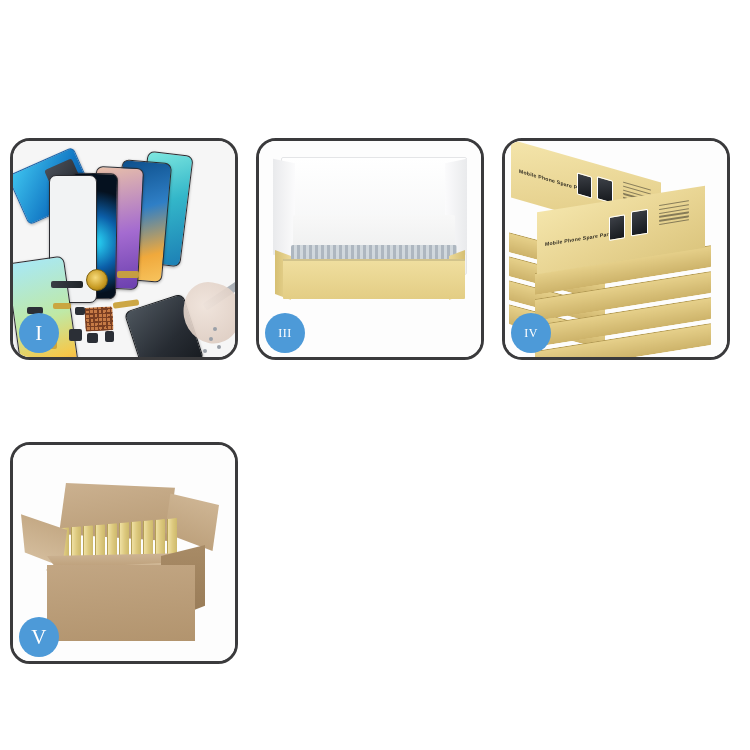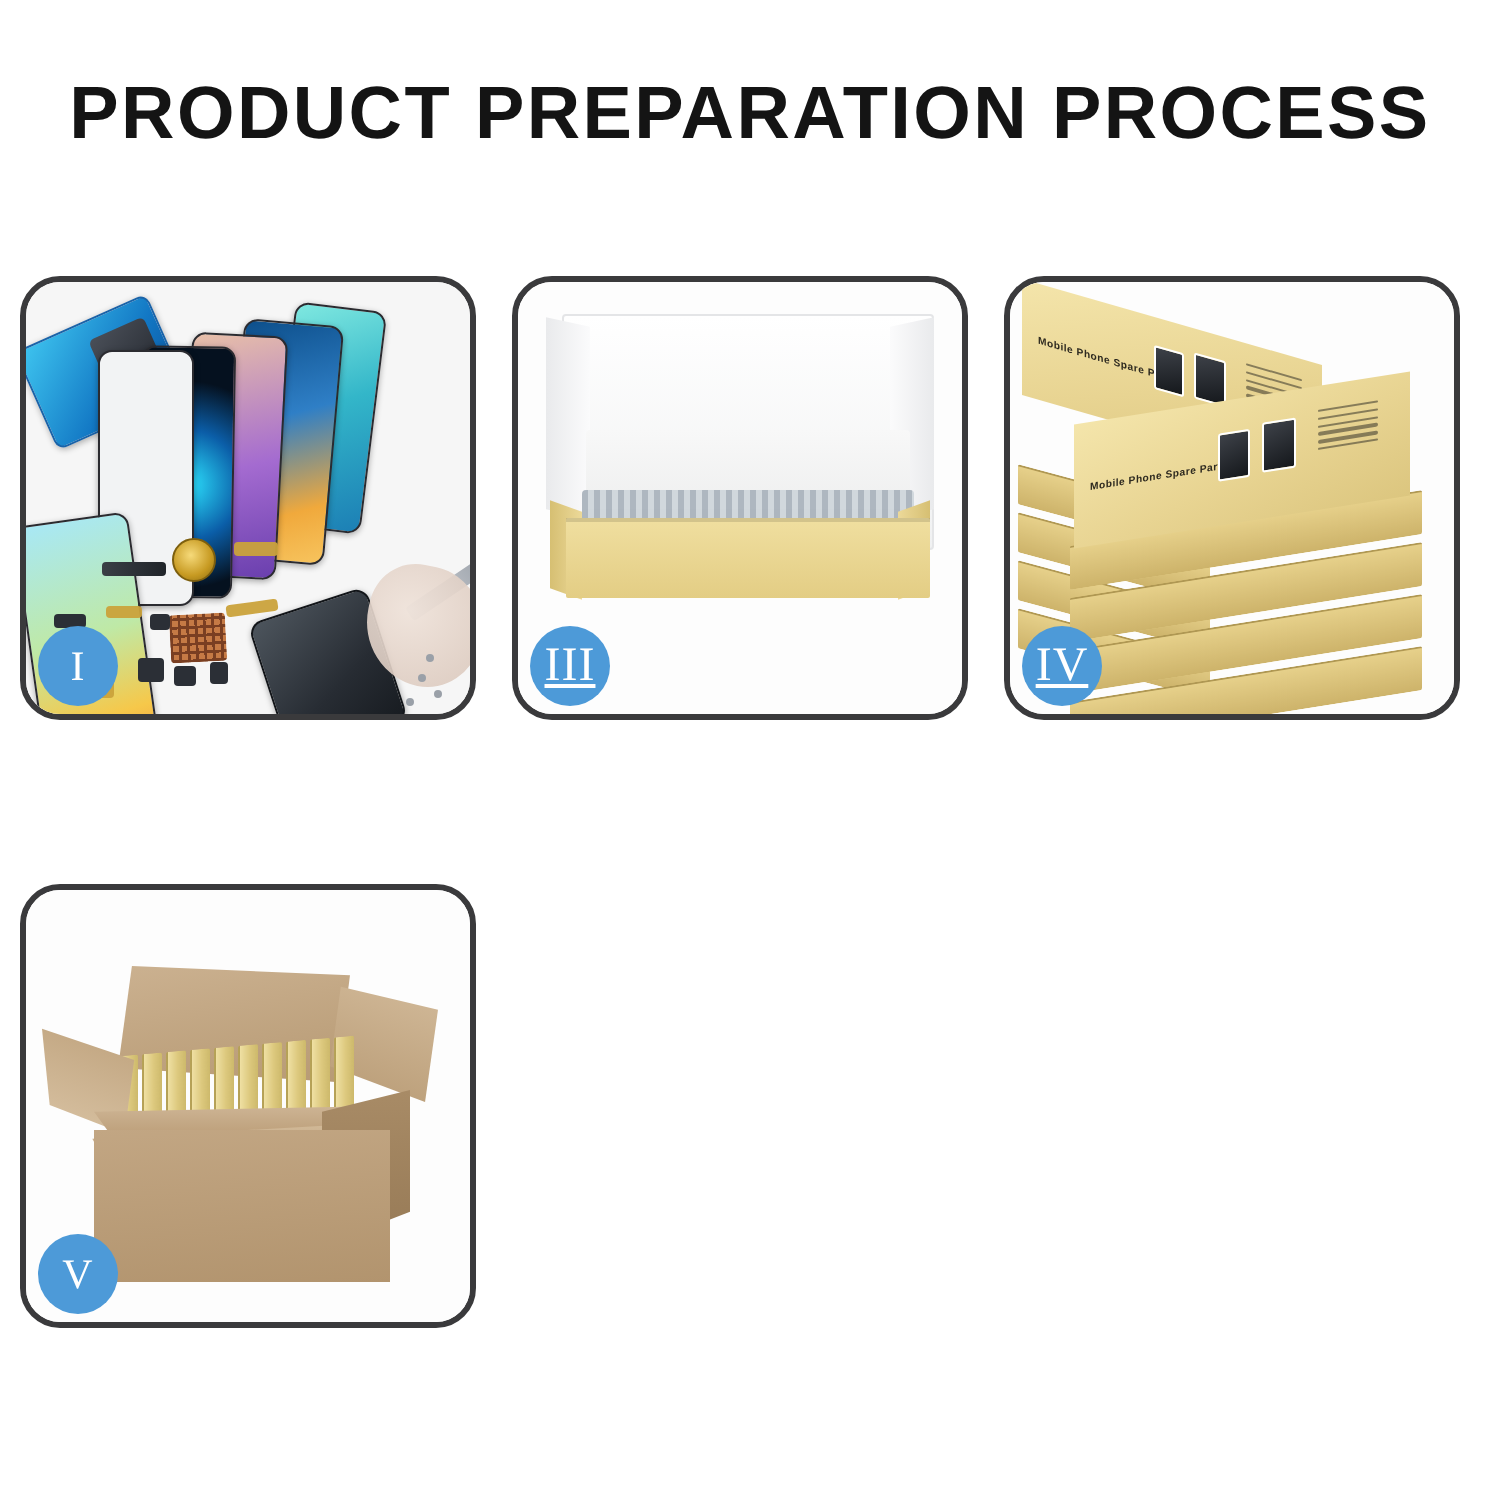--- a/index.html
+++ b/index.html
@@ -44,21 +44,21 @@
   .badge {
     position: absolute; left: 6px; bottom: 4px;
     width: 40px; height: 40px; border-radius: 50%;
     background: #4d9ad8;
     color: #ffffff;
     font-family: "Liberation Serif", "DejaVu Serif", serif;
     font-size: 21px; line-height: 40px; text-align: center;
     letter-spacing: .5px;
     z-index: 9;
   }
-  .badge.narrow { font-size: 24px; text-decoration: underline; }
+  .badge.narrow { font-size: 12px; }
 
   
   .p1 { background: #f6f6f6; }
   .ph {
     position: absolute; border-radius: 7px;
     box-shadow: 0 1px 3px rgba(0,0,0,.33);
     border: 1.4px solid #2b2b30;
   }
   .ph.g1 { width: 46px; height: 112px; left: 128px; top: 12px; transform: rotate(7deg);
     background: linear-gradient(155deg,#7fe8e0,#33b6c9 45%,#1c7fb5); }
@@ -276,21 +276,20 @@
     clip-path: polygon(30% 0, 40% 0, 100% 60%, 92% 62%);
   }
   .cbTab { position:absolute; width:15px; height:18px; background: rgba(120,96,66,.28); border-radius:1px; }
 </style>
 </head>
 <body>
 
 <div id="root">
 
   <div class="header">
-    <div class="title">PRODUCT PREPARATION PROCESS</div>
   </div>
 
   <div class="grid">
 
     <div class="panel">
       <div class="scene p1">
         <div class="lcd-blue"></div>
         <div class="ph g1"></div>
         <div class="ph g2"></div>
         <div class="ph g3"></div>

